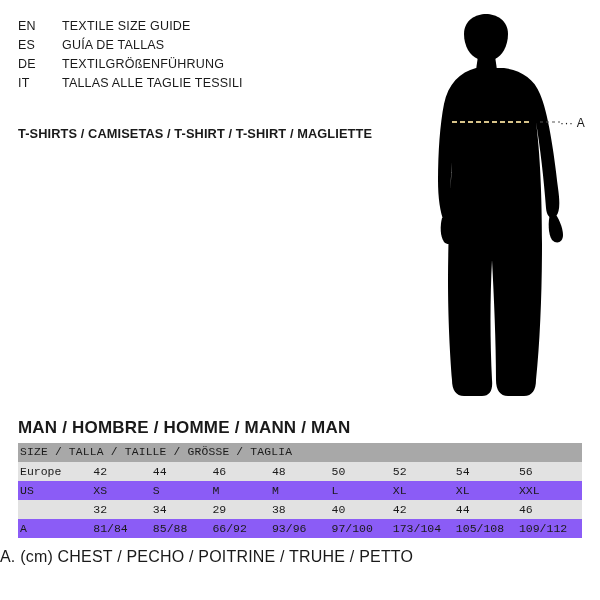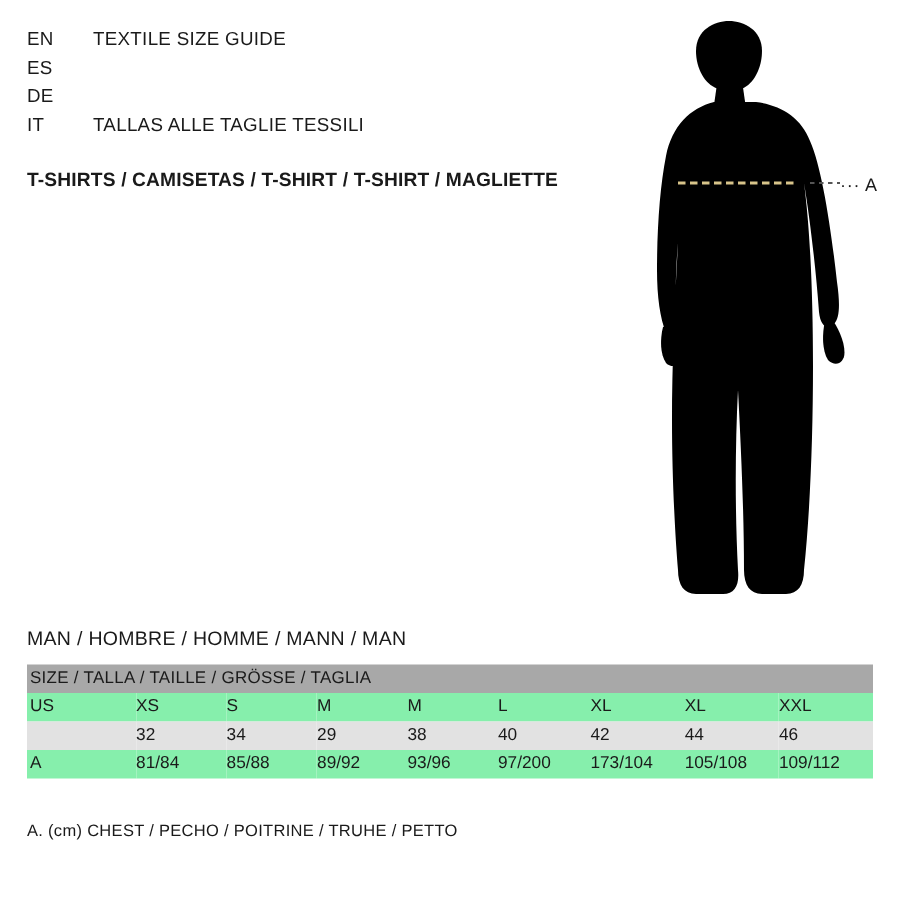--- a/index.html
+++ b/index.html
@@ -42,21 +42,21 @@
   }
   .lang-text {
     flex: 1 1 auto;
     margin-top: 45px;
   }
 
   
   .cat-block {
     position: absolute;
     left: 18px;
-    top: 110px;
+    top: 124px;
     width: 420px;
   }
   .cat-line {
     font-size: 12.8px;
     font-weight: bold;
     letter-spacing: 0.1px;
     line-height: 20px;
     white-space: nowrap;
   }
 
@@ -74,81 +74,84 @@
     top: 104px;
     font-size: 12px;
     letter-spacing: 0.5px;
   }
 
   
   .table-title {
     position: absolute;
     left: 18px;
     top: 418px;
-    font-size: 13px;
-    font-weight: normal;
+    font-size: 17px;
+    font-weight: bold;
     letter-spacing: 0.2px;
   }
   table.size-table {
     position: absolute;
     left: 18px;
     top: 443px;
     width: 564px;
     border-collapse: collapse;
     font-size: 11.5px;
   }
   table.size-table td {
     padding: 0;
     height: 19px;
     line-height: 19px;
     vertical-align: middle;
     white-space: nowrap;
+    font-family: Liberation Mono, monospace;
   }
   .row-head td {
     background: #a8a8a8;
     color: #1a1a1a;
     font-size: 11.3px;
     letter-spacing: 0.2px;
   }
   .row-light td { background: #e2e2e2; }
-  .row-dark td  { background: #86efac; }
+  .row-dark td  { background: #8b5cf6; }
   .col-label { width: 84px; padding-left: 2px !important; }
   .val { text-align: left; }
   .c1 { width: 68px; }
   .c2 { width: 68px; }
   .c3 { width: 68px; }
   .c4 { width: 68px; }
   .c5 { width: 68px; }
   .c6 { width: 68px; }
   .c7 { width: 68px; }
   .c8 { width: 68px; }
 
   .footnote {
     position: absolute;
-    left: 18px;
+    left: 0;
     top: 548px;
-    font-size: 11px;
+    font-size: 16px;
     letter-spacing: 0.2px;
   }
 </style>
 </head>
 <body>
 
 <div class="page">
 
   <div class="lang-block">
     <div class="lang-row">
       <span class="lang-code">EN</span>
       <span class="lang-text">TEXTILE SIZE GUIDE</span>
     </div>
     <div class="lang-row">
       <span class="lang-code">ES</span>
+      <span class="lang-text">GUÍA DE TALLAS</span>
     </div>
     <div class="lang-row">
       <span class="lang-code">DE</span>
+      <span class="lang-text">TEXTILGRÖßENFÜHRUNG</span>
     </div>
     <div class="lang-row">
       <span class="lang-code">IT</span>
       <span class="lang-text">TALLAS ALLE TAGLIE TESSILI</span>
     </div>
   </div>
 
   <div class="cat-block">
     <div class="cat-line">T-SHIRTS / CAMISETAS / T-SHIRT / T-SHIRT / MAGLIETTE</div>
   </div>
@@ -200,20 +203,31 @@
     <div class="measure-label">··· A</div>
   </div>
 
   <div class="table-title">MAN / HOMBRE / HOMME / MANN / MAN</div>
 
   <table class="size-table">
     <tbody>
       <tr class="row-head">
         <td class="col-label" colspan="9">SIZE / TALLA / TAILLE / GRÖSSE / TAGLIA</td>
       </tr>
+      <tr class="row-light">
+        <td class="col-label">Europe</td>
+        <td class="val c1">42</td>
+        <td class="val c2">44</td>
+        <td class="val c3">46</td>
+        <td class="val c4">48</td>
+        <td class="val c5">50</td>
+        <td class="val c6">52</td>
+        <td class="val c7">54</td>
+        <td class="val c8">56</td>
+      </tr>
       <tr class="row-dark">
         <td class="col-label">US</td>
         <td class="val c1">XS</td>
         <td class="val c2">S</td>
         <td class="val c3">M</td>
         <td class="val c4">M</td>
         <td class="val c5">L</td>
         <td class="val c6">XL</td>
         <td class="val c7">XL</td>
         <td class="val c8">XXL</td>
@@ -226,23 +240,23 @@
         <td class="val c4">38</td>
         <td class="val c5">40</td>
         <td class="val c6">42</td>
         <td class="val c7">44</td>
         <td class="val c8">46</td>
       </tr>
       <tr class="row-dark">
         <td class="col-label">A</td>
         <td class="val c1">81/84</td>
         <td class="val c2">85/88</td>
-        <td class="val c3">89/92</td>
+        <td class="val c3">66/92</td>
         <td class="val c4">93/96</td>
-        <td class="val c5">97/200</td>
+        <td class="val c5">97/100</td>
         <td class="val c6">173/104</td>
         <td class="val c7">105/108</td>
         <td class="val c8">109/112</td>
       </tr>
     </tbody>
   </table>
 
   <div class="footnote">A. (cm) CHEST / PECHO / POITRINE / TRUHE / PETTO</div>
 
 </div>

